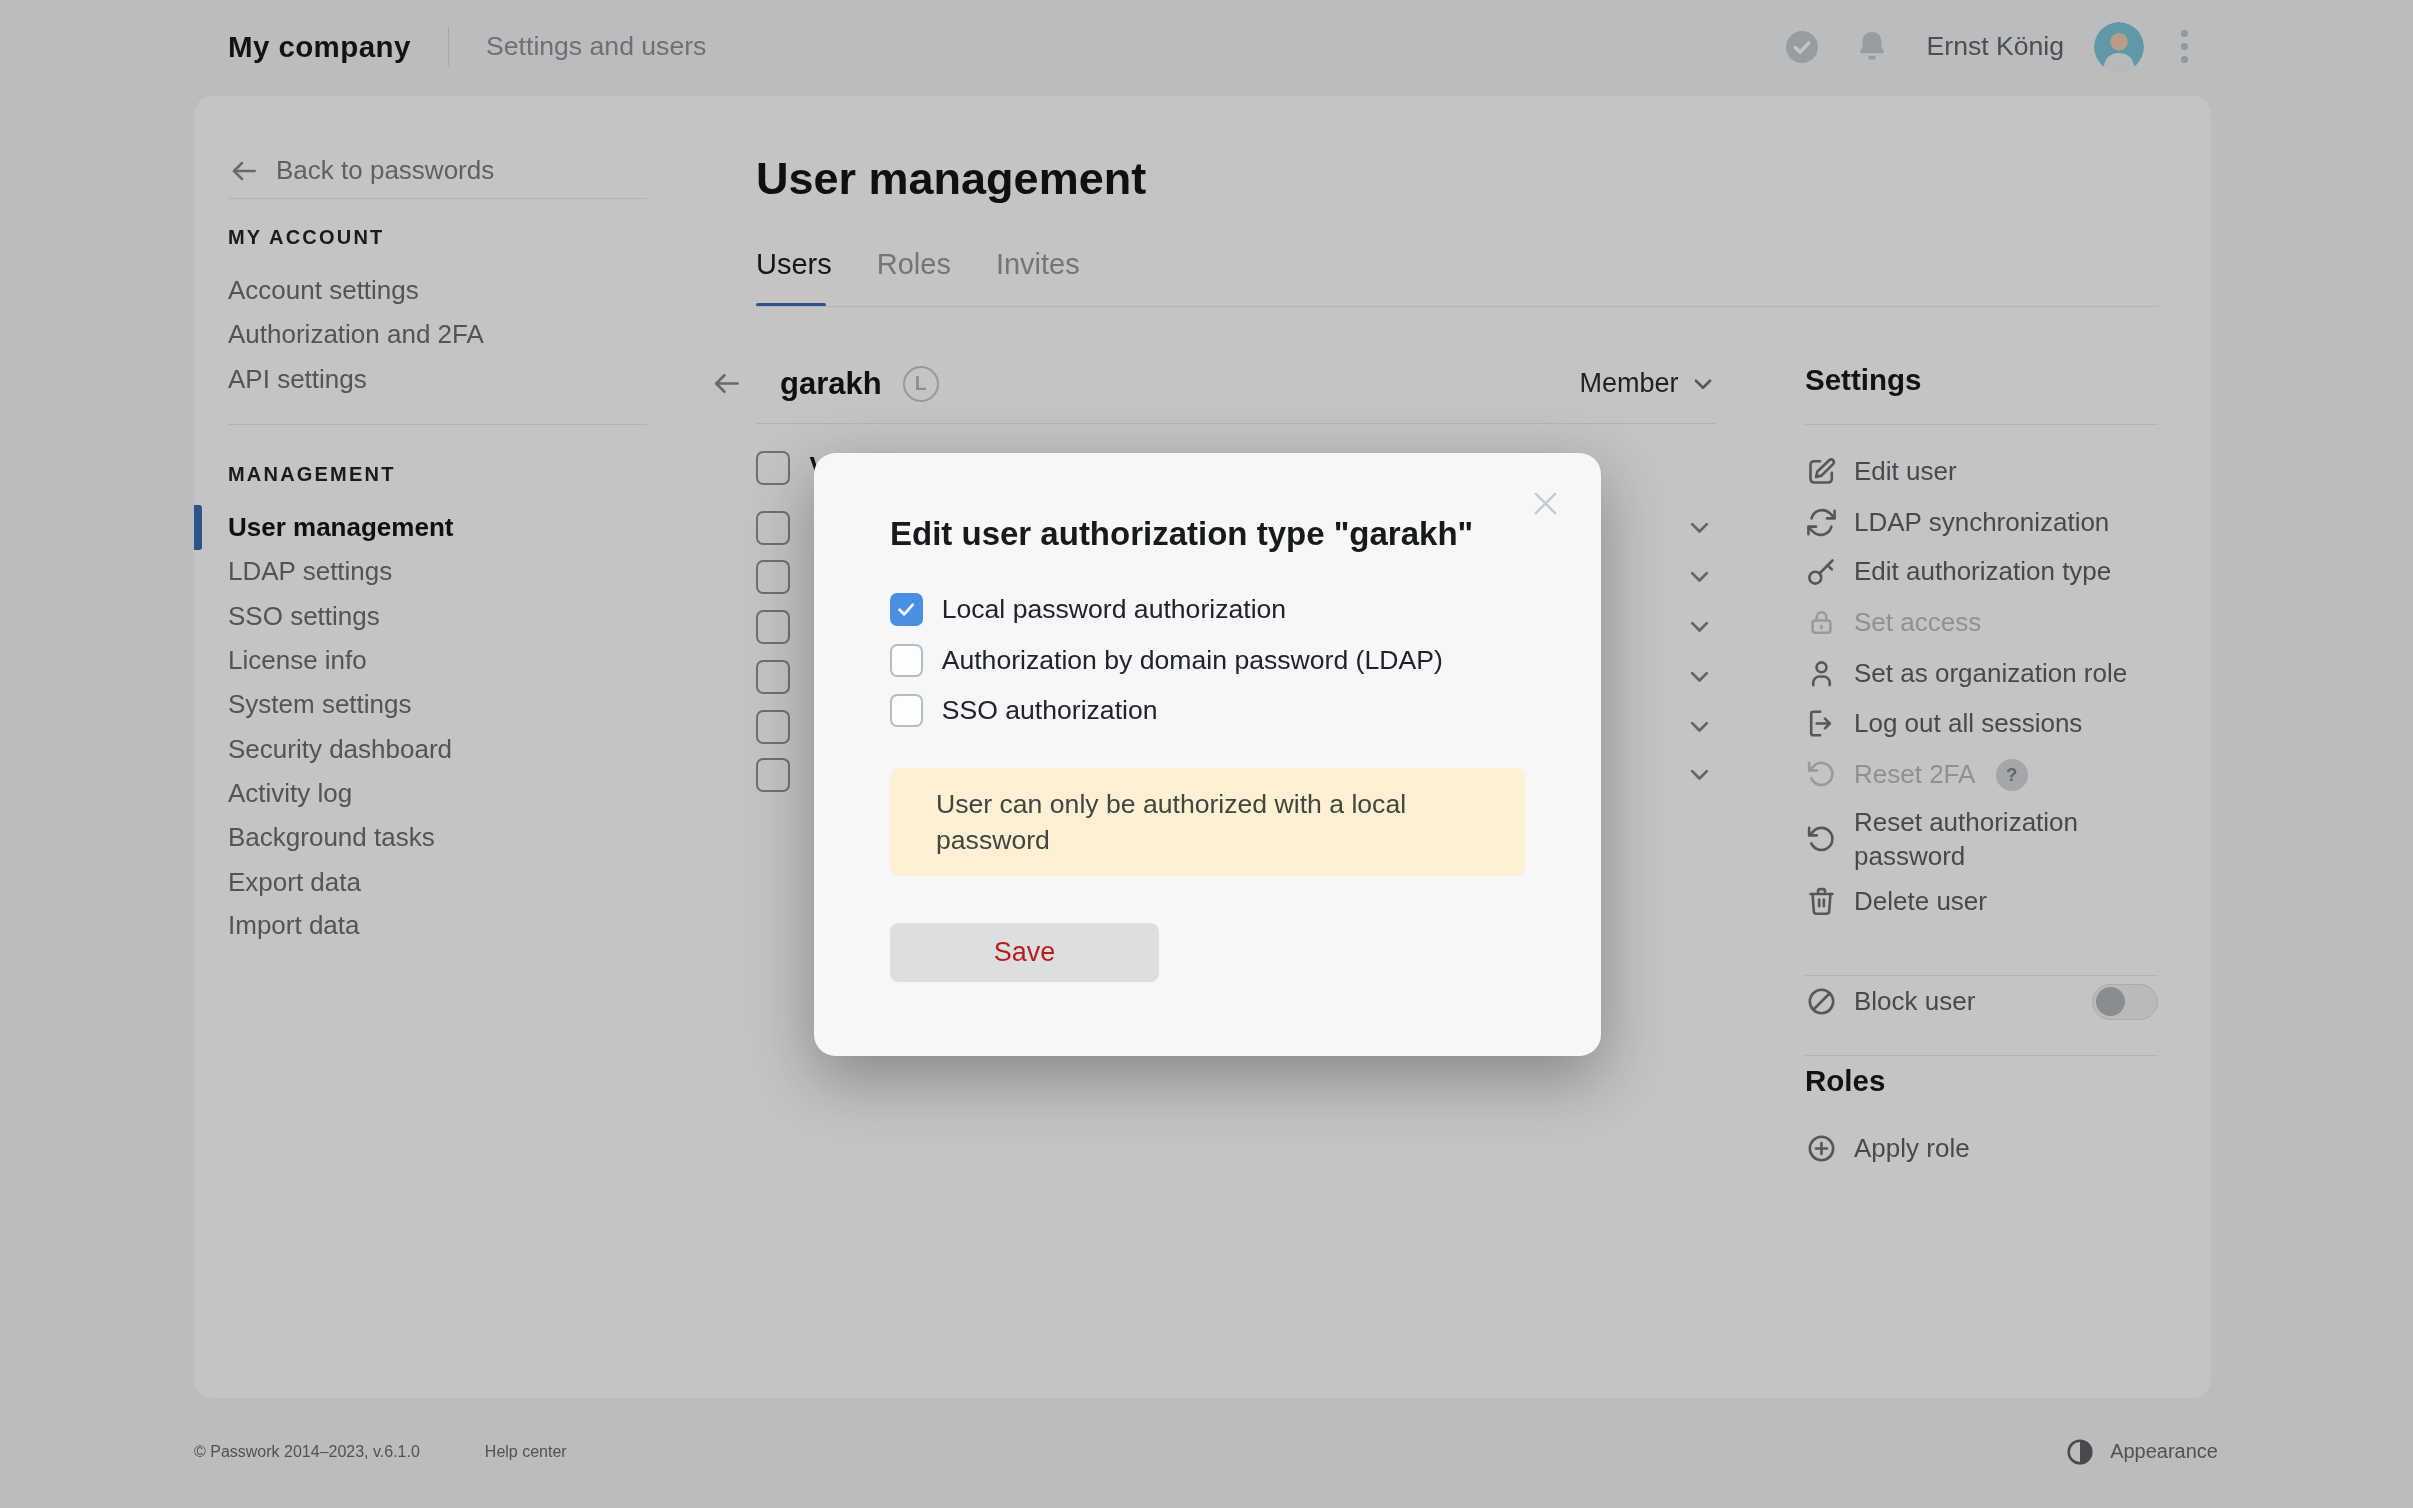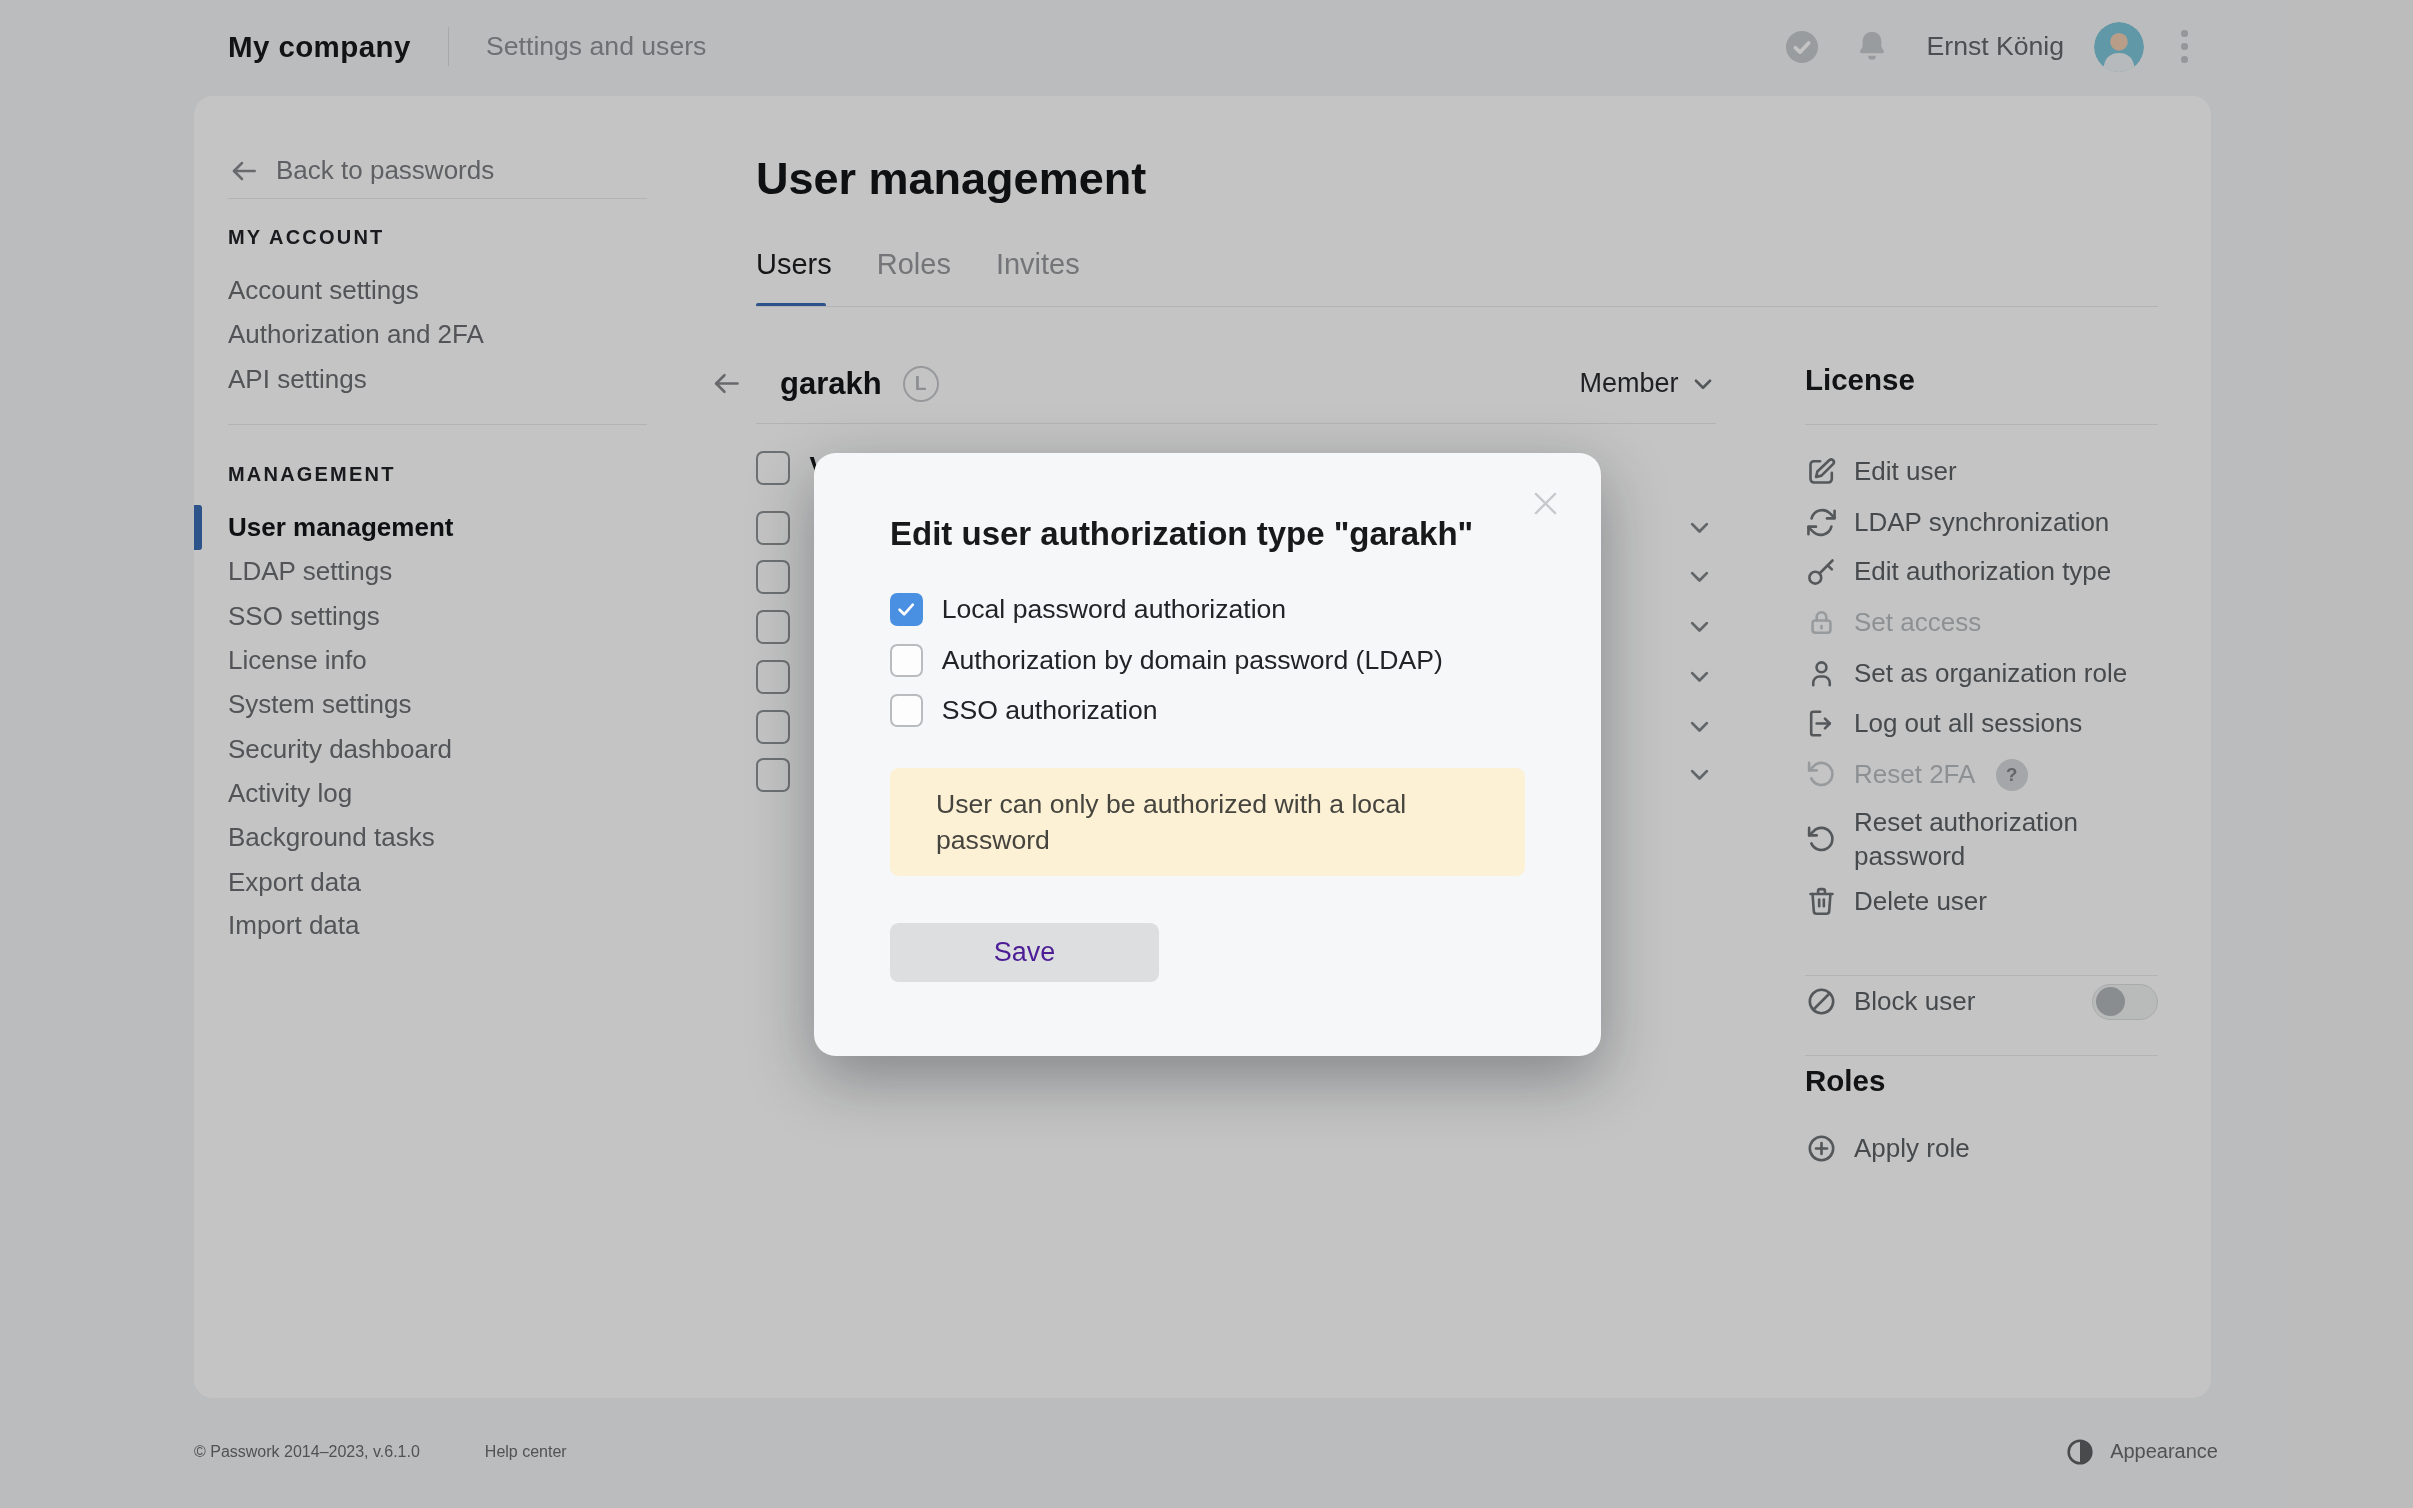--- a/index.html
+++ b/index.html
@@ -99,21 +99,21 @@
   .modal-title{left:76px;top:62px;font-size:33px;font-weight:bold;color:#17191b;width:646px;}
   .opt{left:76px;height:33px;display:flex;align-items:center;gap:18.7px;}
   .mcb{width:33px;height:33px;border-radius:7.2px;box-sizing:border-box;flex:0 0 33px;
        border:2.2px solid #b9bcbf;background:#fdfdfe;}
   .mcb.checked{border:none;background:#4a90e2;display:flex;align-items:center;justify-content:center;}
   .mcb.checked svg{width:24.4px;height:24.4px;}
   .opt-label{font-size:26.6px;color:#212326;}
   .notice{left:76px;top:315px;width:635px;height:108px;background:#fcf1d4;border-radius:8.6px;
           box-sizing:border-box;padding:18px 46px;font-size:26.6px;line-height:36px;color:#45443e;}
   .save-btn{left:76px;top:470px;width:269px;height:59px;border-radius:8.6px;background:#dcdee0;
-            display:flex;align-items:center;justify-content:center;font-size:27px;color:#4c1d95;}
+            display:flex;align-items:center;justify-content:center;font-size:27px;color:#b91c1c;}
 </style>
 </head>
 <body>
 
 <div class="abs topbar">
   <div class="brand">My company</div>
   <div class="tb-sep"></div>
   <div class="breadcrumb">Settings and users</div>
   <div class="tb-right">
     <span class="tb-ic">
@@ -272,21 +272,21 @@
   </div>
   <div class="abs urow" style="top:654px">
     <span class="ucheck"></span>
     <span class="uchev">
         <svg class="stroke-ic" viewBox="0 0 24 24" width="27" height="27" style="stroke-width:2.5">
           <polyline points="5.5 9 12 15.5 18.5 9"></polyline>
         </svg>
       </span>
   </div>
 
-  <div class="abs spanel-title">License</div>
+  <div class="abs spanel-title">Settings</div>
   <div class="abs sdiv" style="top:328px"></div>
 
   <div class="abs set-item" style="top:354px">
     <span class="sicon">
       <svg class="stroke-ic" viewBox="0 0 24 24" width="33" height="33">
           <path d="M11 4.5H6.5A2.5 2.5 0 0 0 4 7v10.5A2.5 2.5 0 0 0 6.5 20H17a2.5 2.5 0 0 0 2.5-2.5V13"></path>
           <path d="M17.8 3.6a2 2 0 0 1 2.8 2.8L12 15l-3.9.9.9-3.9z"></path>
         </svg>
     </span>
     <span class="slabel">Edit user</span>

